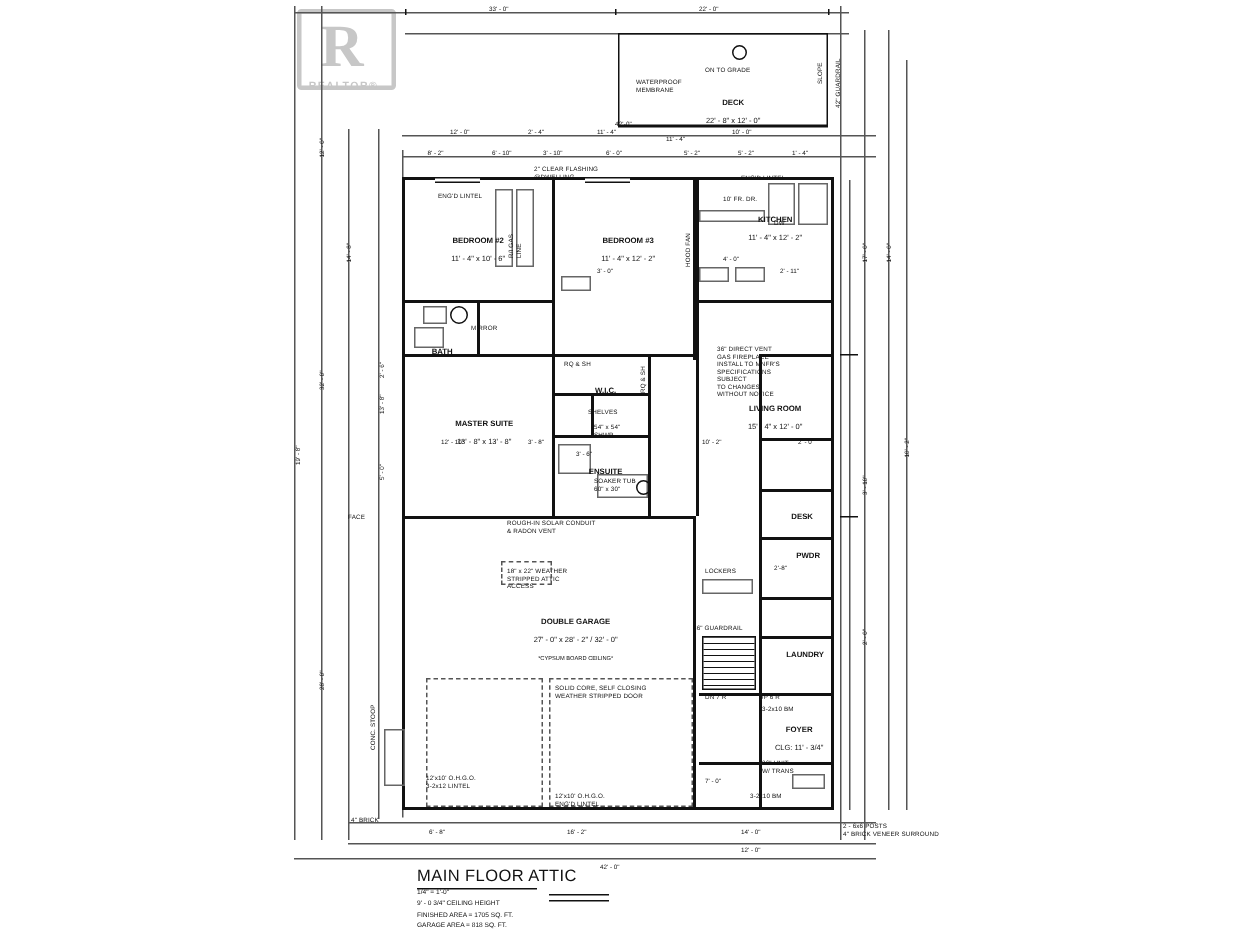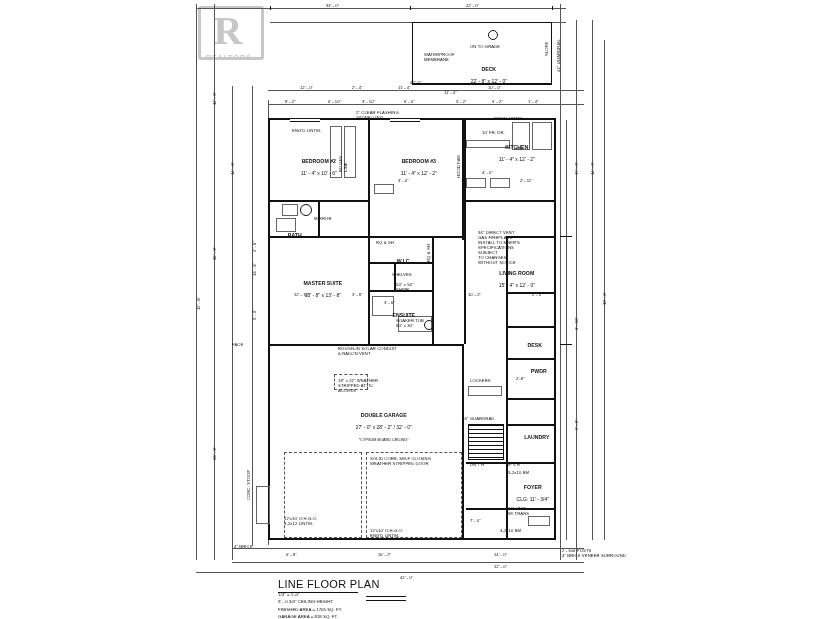--- a/index.html
+++ b/index.html
@@ -298,21 +298,21 @@
   <div class="dim" style="left:398px;top:178px;">3' - 0"</div>
   <div class="dim" style="left:520px;top:178px;">2' - 11"</div>
   <div class="dim" style="left:470px;top:518px;">7' - 0"</div>
   <div class="dim" style="left:482px;top:170px;">4' - 0"</div>
 
   <div class="ln vl thin" style="left:566px;top:120px;height:420px;"></div>
   <div class="tick" style="left:560px;top:236px;width:12px;height:1px;"></div>
   <div class="tick" style="left:560px;top:344px;width:12px;height:1px;"></div>
 
   <div id="title">
-    <div class="t1">LINE FLOOR PLAN</div>
+    <div class="t1">MAIN FLOOR ATTIC</div>
     <div class="t2">1/4" = 1'-0"</div>
     <div class="t2">9' - 0 3/4" CEILING HEIGHT</div>
     <div class="t2">FINISHED AREA = 1705 SQ. FT.</div>
     <div class="t2">GARAGE AREA = 818 SQ. FT.</div>
   </div>
   <div class="ln hl" style="left:278px;top:592px;width:80px;"></div>
   <div class="ln hl" style="left:366px;top:596px;width:40px;"></div>
   <div class="ln hl" style="left:366px;top:600px;width:40px;"></div>
 
 </div>

